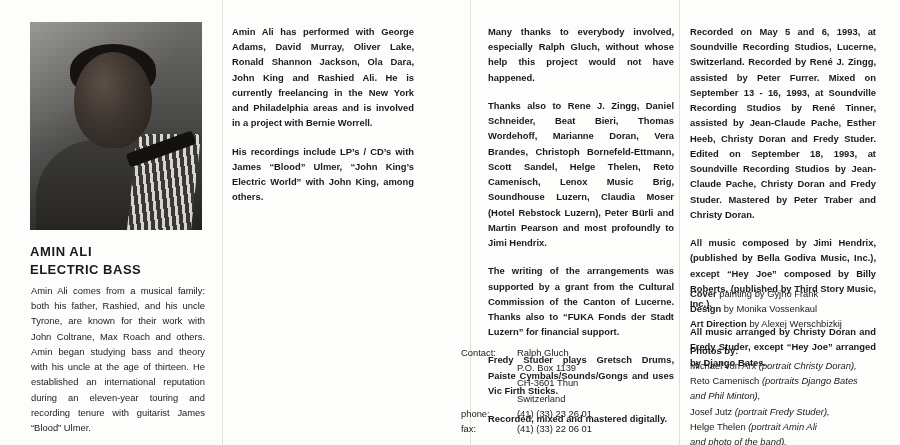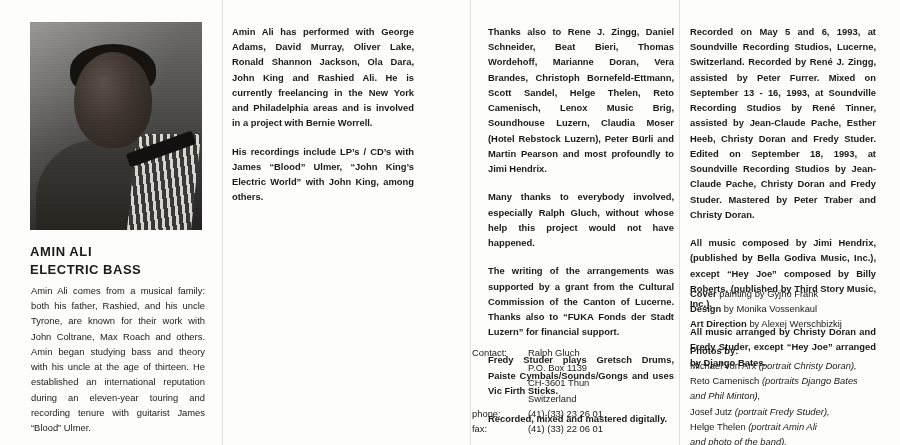--- a/index.html
+++ b/index.html
@@ -133,21 +133,21 @@
   }
   .col p:last-child { margin-bottom: 0; }
 
   .col-2 { left: 232px; top: 24px;  width: 182px; }
   .col-3 { left: 488px; top: 24px;  width: 186px; }
   .col-4 { left: 690px; top: 24px;  width: 186px; }
 
   
   .contact {
     position: absolute;
-    left: 472px;
+    left: 461px;
     top: 345px;
     width: 200px;
     font-size: 9.4px;
     line-height: 1.62;
   }
   .contact-row {
     display: flex;
   }
   .contact-label {
     width: 56px;
@@ -226,22 +226,22 @@
   <div class="bio">
     <p style="margin:1px;">Amin Ali comes from a musical family: both his father, Rashied, and his uncle Tyrone, are known for their work with John Coltrane, Max Roach and others. Amin began studying bass and theory with his uncle at the age of thirteen. He established an international reputation during an eleven-year touring and recording tenure with guitarist James “Blood” Ulmer.</p>
   </div>
 
   <div class="col col-2">
     <p>Amin Ali has performed with George Adams, David Murray, Oliver Lake, Ronald Shannon Jackson, Ola Dara, John King and Rashied Ali. He is currently freelancing in the New York and Philadelphia areas and is involved in a project with Bernie Worrell.</p>
     <p>His recordings include LP’s / CD’s with James “Blood” Ulmer, “John King’s Electric World” with John King, among others.</p>
   </div>
 
   <div class="col col-3">
+    <p>Many thanks to everybody involved, especially Ralph Gluch, without whose help this project would not have happened.</p>
     <p>Thanks also to Rene J. Zingg, Daniel Schneider, Beat Bieri, Thomas Wordehoff, Marianne Doran, Vera Brandes, Christoph Bornefeld-Ettmann, Scott Sandel, Helge Thelen, Reto Camenisch, Lenox Music Brig, Soundhouse Luzern, Claudia Moser (Hotel Rebstock Luzern), Peter Bürli and Martin Pearson and most profoundly to Jimi Hendrix.</p>
-    <p>Many thanks to everybody involved, especially Ralph Gluch, without whose help this project would not have happened.</p>
     <p>The writing of the arrangements was supported by a grant from the Cultural Commission of the Canton of Lucerne. Thanks also to “FUKA Fonds der Stadt Luzern” for financial support.</p>
     <p>Fredy Studer plays Gretsch Drums, Paiste Cymbals/Sounds/Gongs and uses Vic Firth Sticks.</p>
     <p>Recorded, mixed and mastered digitally.</p>
   </div>
 
   <div class="contact">
     <div class="contact-row">
       <div class="contact-label">Contact:</div>
       <div class="contact-val">Ralph Gluch</div>
     </div>

